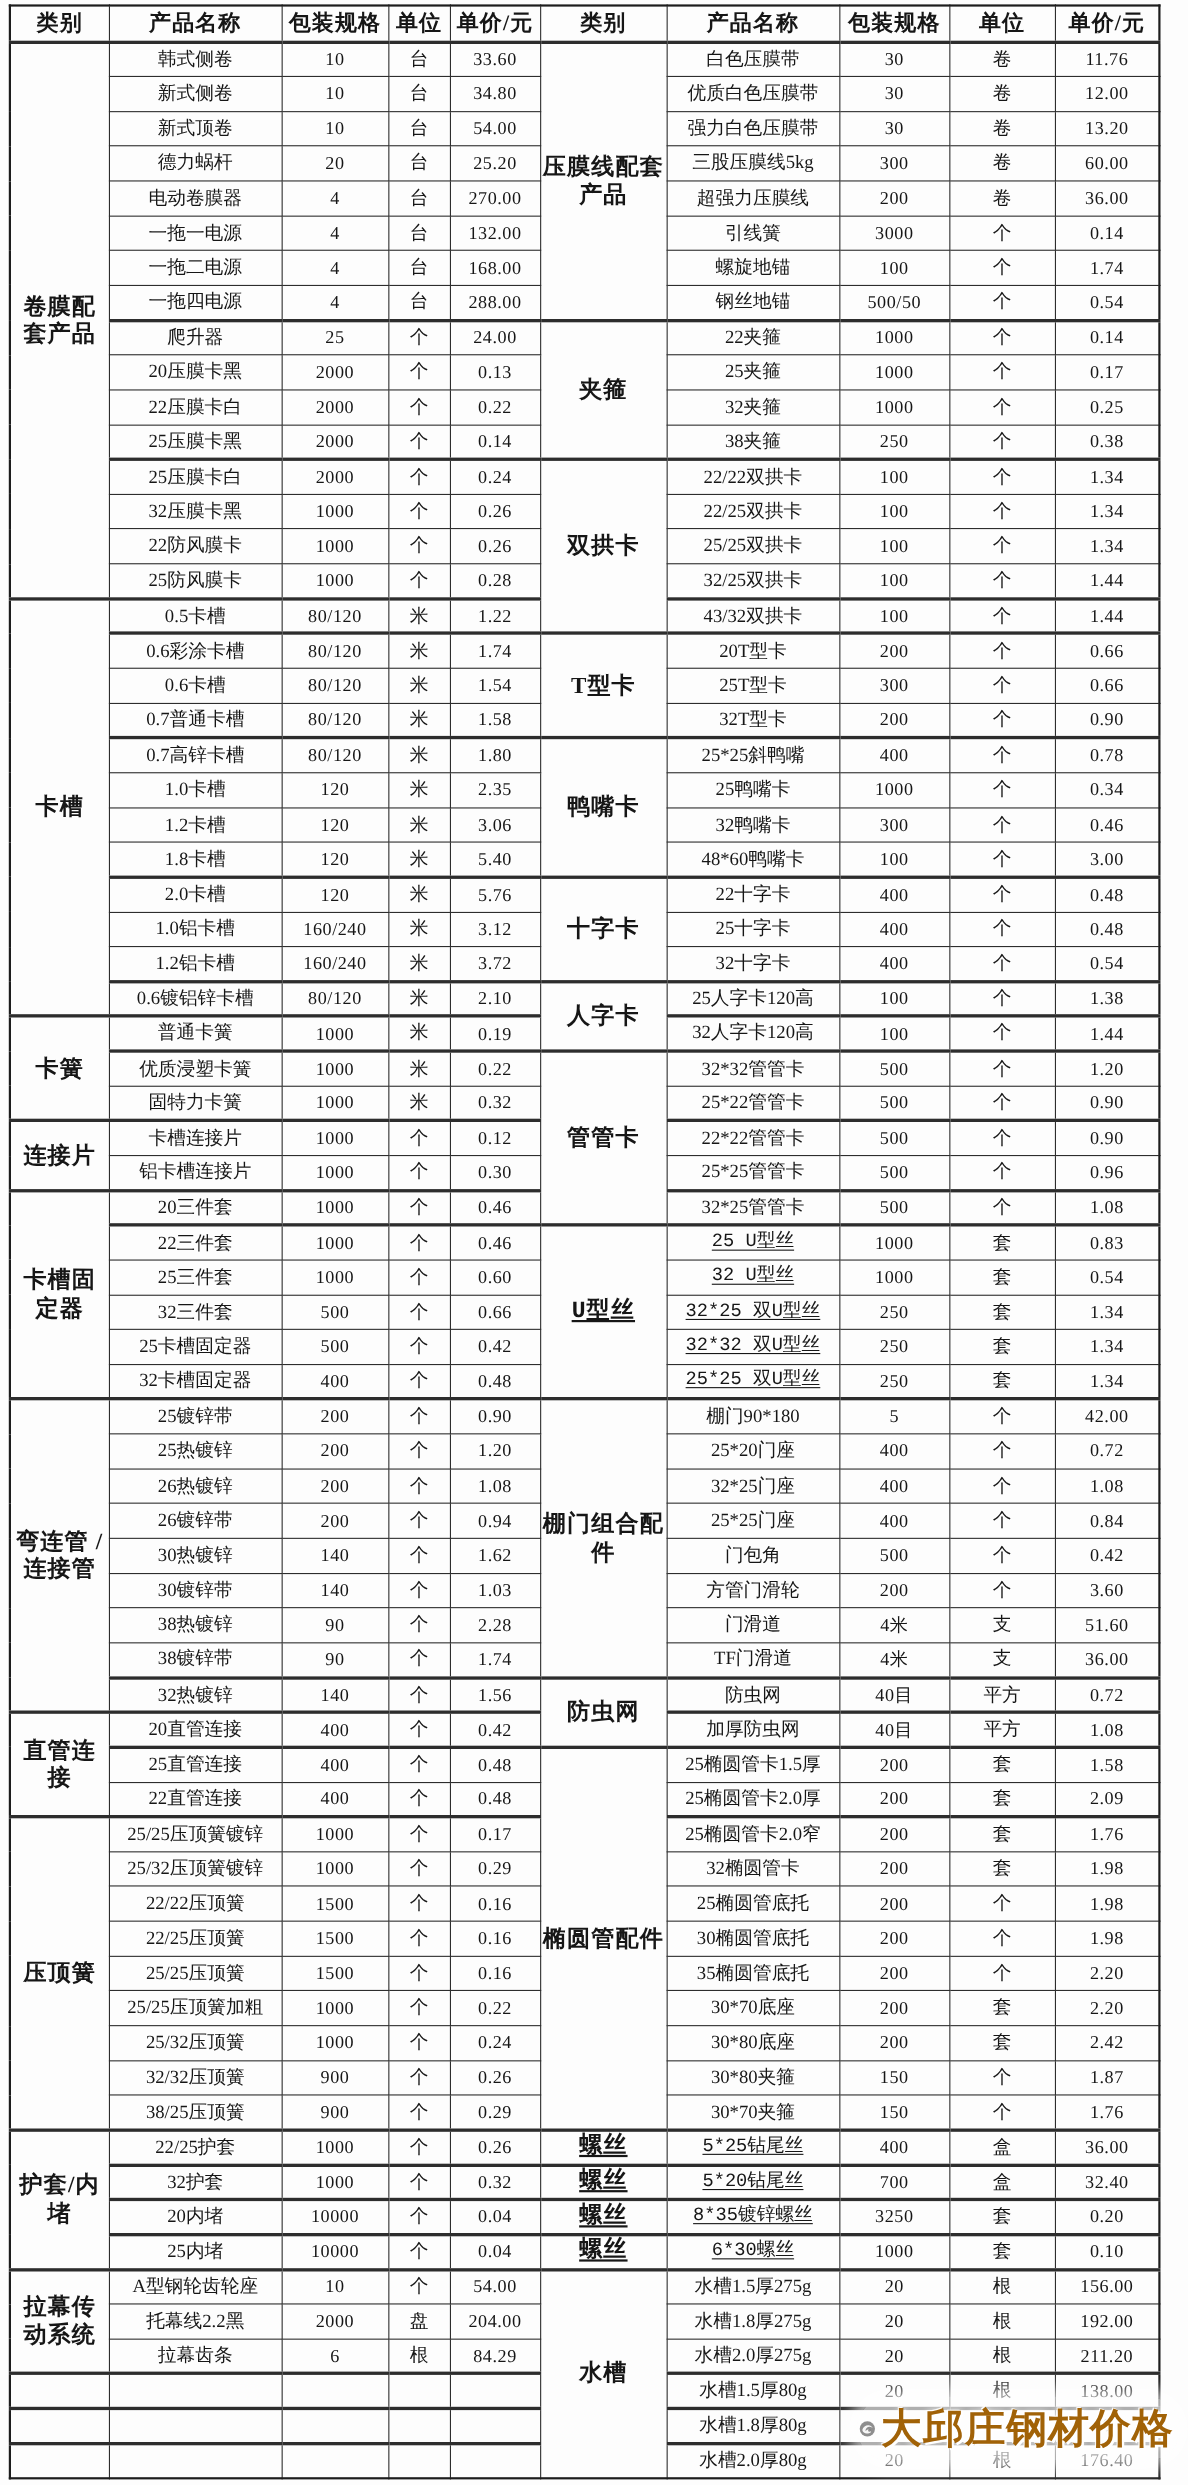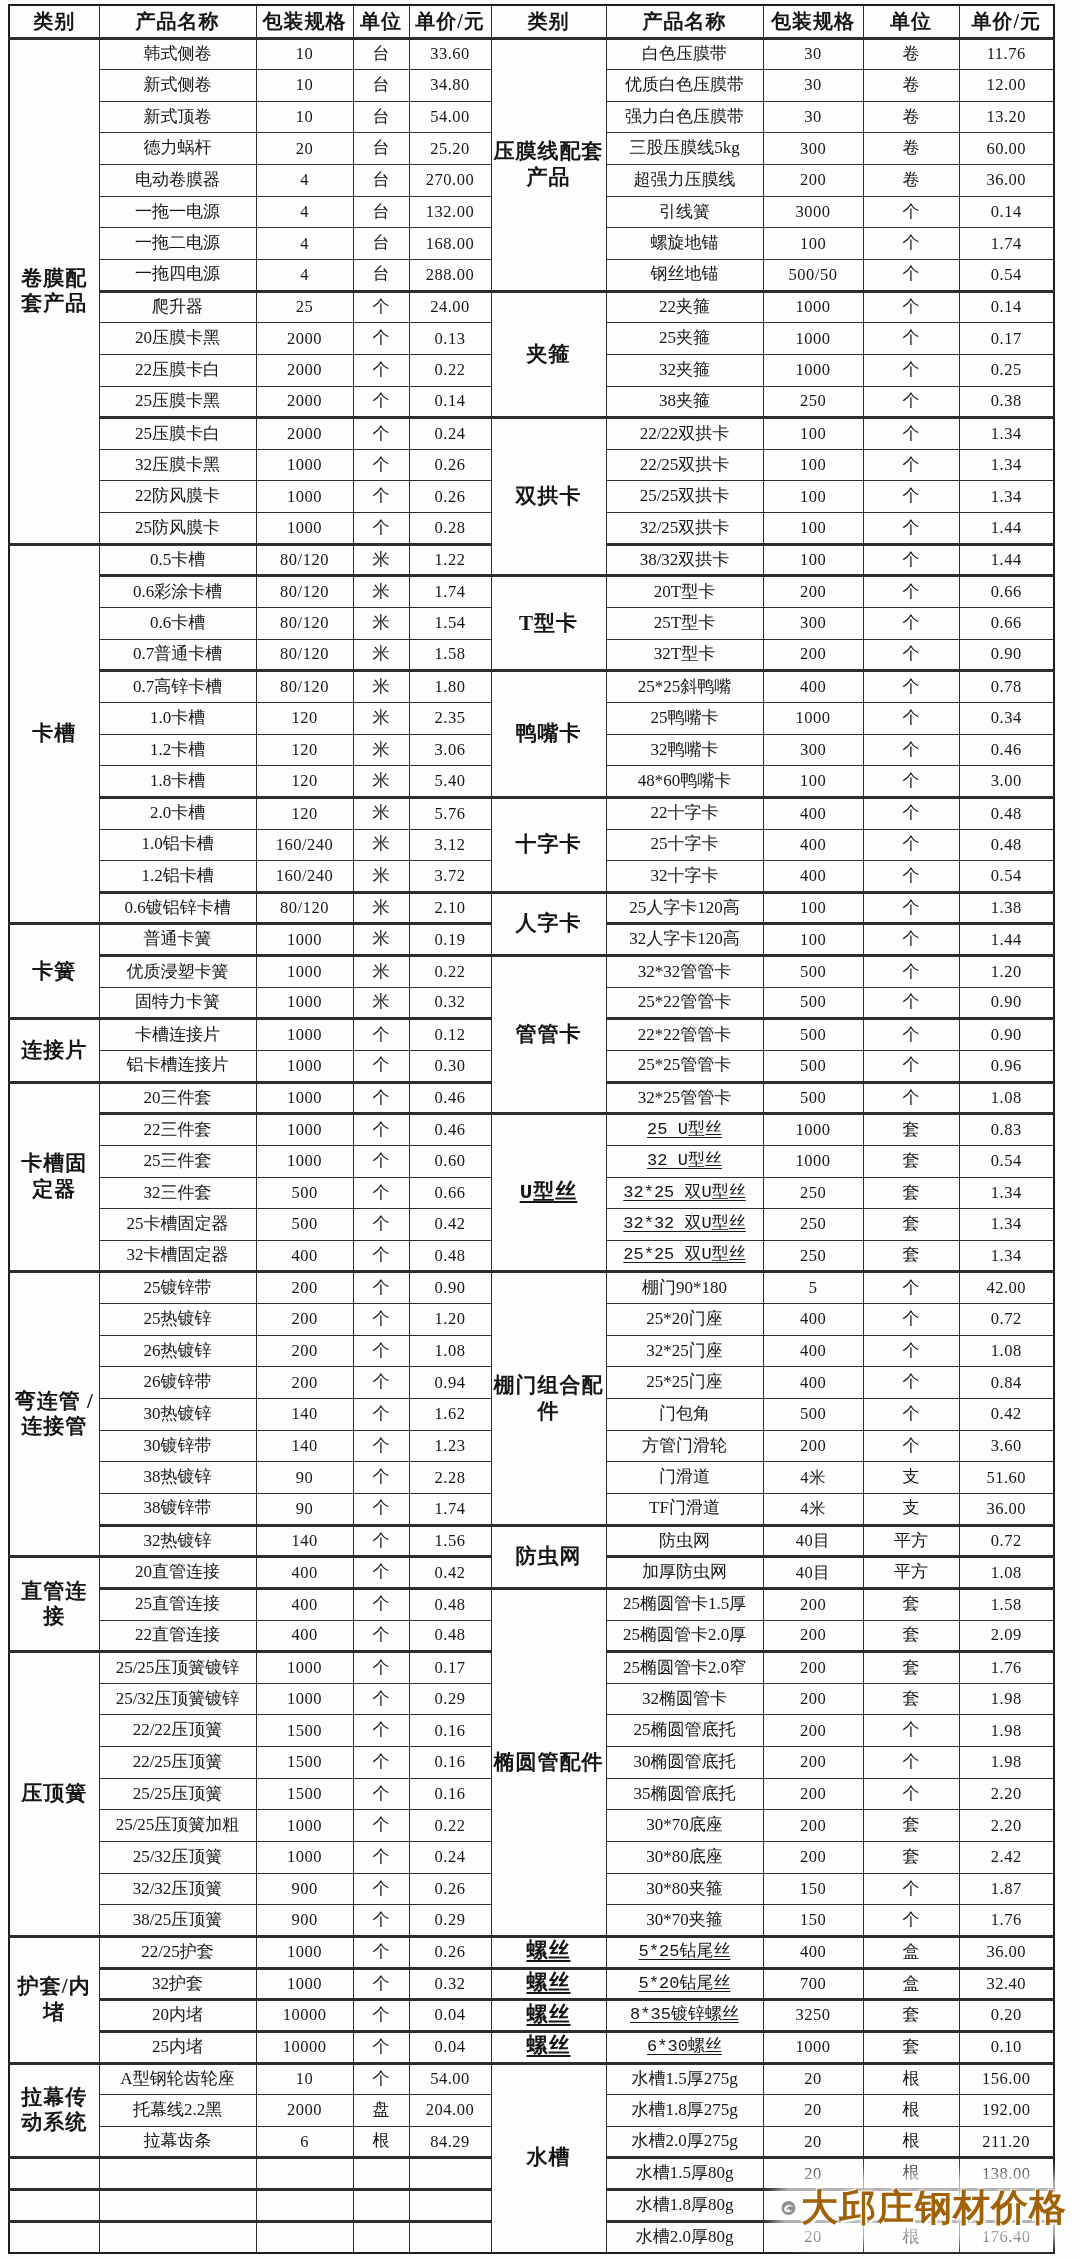--- a/index.html
+++ b/index.html
@@ -231,21 +231,21 @@
           <td class="num">100</td>
           <td class="unit">个</td>
           <td class="num">1.44</td>
         </tr>
         <tr>
           <td class="cat thick" rowspan="12">卡槽</td>
           <td class="name thick">0.5卡槽</td>
           <td class="num thick">80/120</td>
           <td class="unit thick">米</td>
           <td class="num thick">1.22</td>
-          <td class="name thick">38/32双拱卡</td>
+          <td class="name thick">43/32双拱卡</td>
           <td class="num thick">100</td>
           <td class="unit thick">个</td>
           <td class="num thick">1.44</td>
         </tr>
         <tr>
           <td class="name thick">0.6彩涂卡槽</td>
           <td class="num thick">80/120</td>
           <td class="unit thick">米</td>
           <td class="num thick">1.74</td>
           <td class="cat thick" rowspan="3">T型卡</td>
@@ -521,21 +521,21 @@
           <td class="num">1.62</td>
           <td class="name">门包角</td>
           <td class="num">500</td>
           <td class="unit">个</td>
           <td class="num">0.42</td>
         </tr>
         <tr>
           <td class="name">30镀锌带</td>
           <td class="num">140</td>
           <td class="unit">个</td>
-          <td class="num">1.23</td>
+          <td class="num">1.03</td>
           <td class="name">方管门滑轮</td>
           <td class="num">200</td>
           <td class="unit">个</td>
           <td class="num">3.60</td>
         </tr>
         <tr>
           <td class="name">38热镀锌</td>
           <td class="num">90</td>
           <td class="unit">个</td>
           <td class="num">2.28</td>

